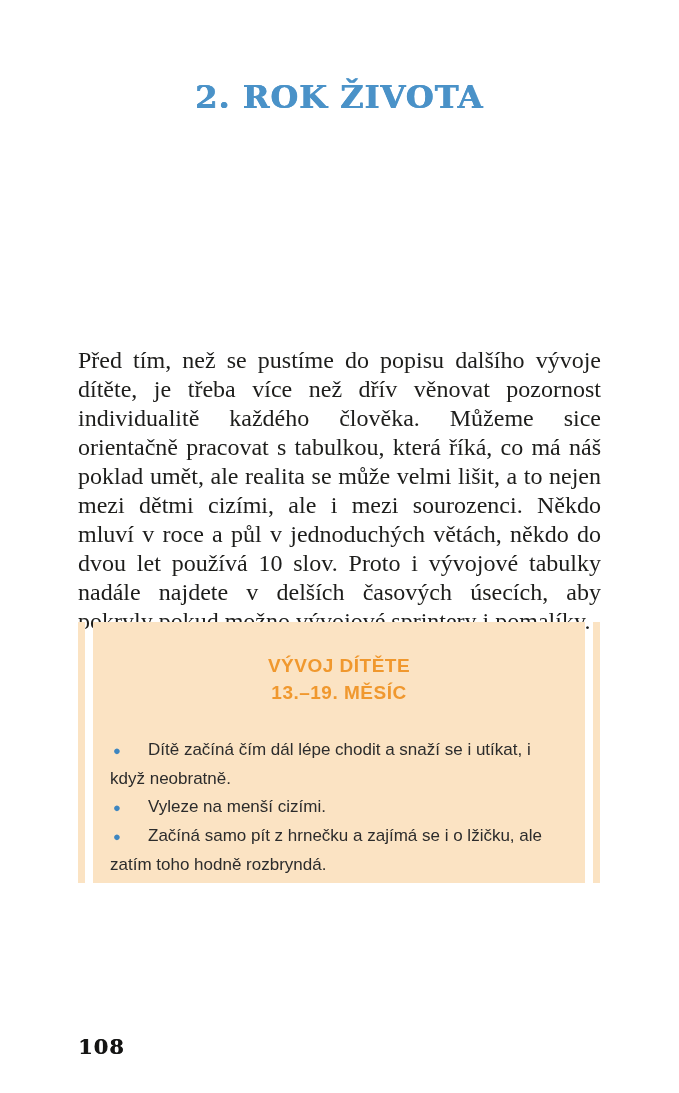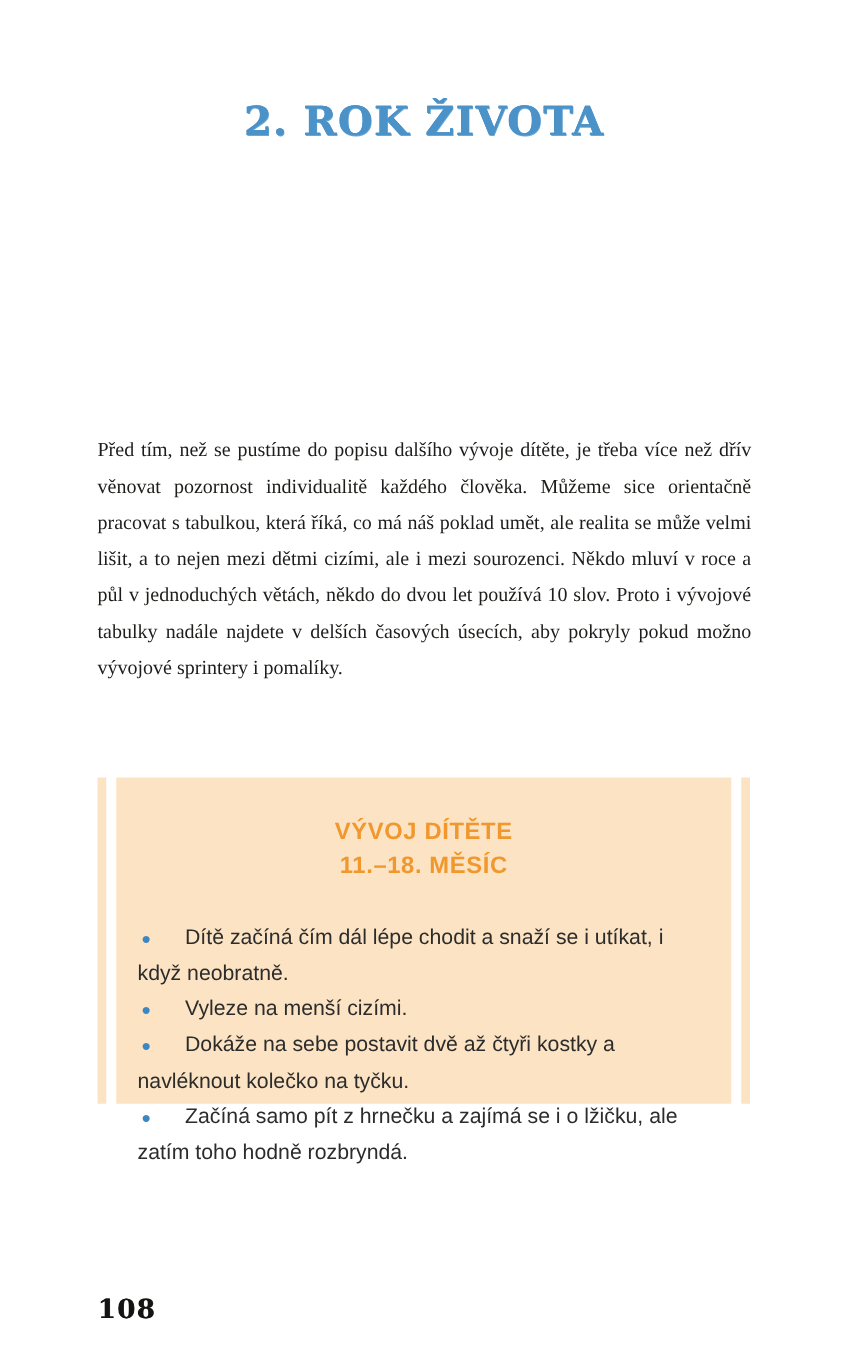--- a/index.html
+++ b/index.html
@@ -30,21 +30,21 @@
     color: #4a92c8;
     
     text-shadow: 0.4px 0.4px 0 #6aa8d5, -0.3px -0.3px 0 #3d86bf;
   }
   .body-text {
     position: absolute;
     top: 346px;
     left: 78px;
     width: 523px;
     margin: 0;
-    font-size: 16px;
+    font-size: 24px;
     line-height: 29px;
     text-align: justify;
     color: #1d1d1b;
   }
   .infobox-wrap {
     position: absolute;
     top: 622px;
     left: 78px;
     width: 522px;
     height: 261px;
@@ -111,29 +111,28 @@
 
   <p class="body-text">Před tím, než se pustíme do popisu dalšího vývoje dítěte, je třeba více než dřív věnovat pozornost individualitě každého člověka. Můžeme sice orientačně pracovat s tabulkou, která říká, co má náš poklad umět, ale realita se může velmi lišit, a to nejen mezi dětmi cizími, ale i mezi sourozenci. Někdo mluví v roce a půl v jednoduchých větách, někdo do dvou let používá 10 slov. Proto i vývojové tabulky nadále najdete v delších časových úsecích, aby pokryly pokud možno vývojové sprintery i pomalíky.</p>
 
   <div class="infobox-wrap">
 
     <div class="accent-strip left"></div>
 
     <div class="infobox">
       <div class="box-title">
         <div>VÝVOJ DÍTĚTE</div>
-        <div>11.–18. MĚSÍC</div>
+        <div>13.–19. MĚSÍC</div>
       </div>
 
       <div class="box-items">
         <p class="box-item"><span class="bullet-cell">●</span><span>Dítě začíná čím dál lépe chodit a snaží se i utíkat, i když neobratně.</span></p>
 
         <p class="box-item"><span class="bullet-cell">●</span><span>Vyleze na menší cizími.</span></p>
 
-        <p class="box-item"><span class="bullet-cell">●</span><span>Dokáže na sebe postavit dvě až čtyři kostky a navléknout kolečko na tyčku.</span></p>
 
         <p class="box-item"><span class="bullet-cell">●</span><span>Začíná samo pít z hrnečku a zajímá se i o lžičku, ale zatím toho hodně rozbryndá.</span></p>
       </div>
     </div>
 
     <div class="accent-strip right"></div>
 
   </div>
 
   <div class="page-number">108</div>

